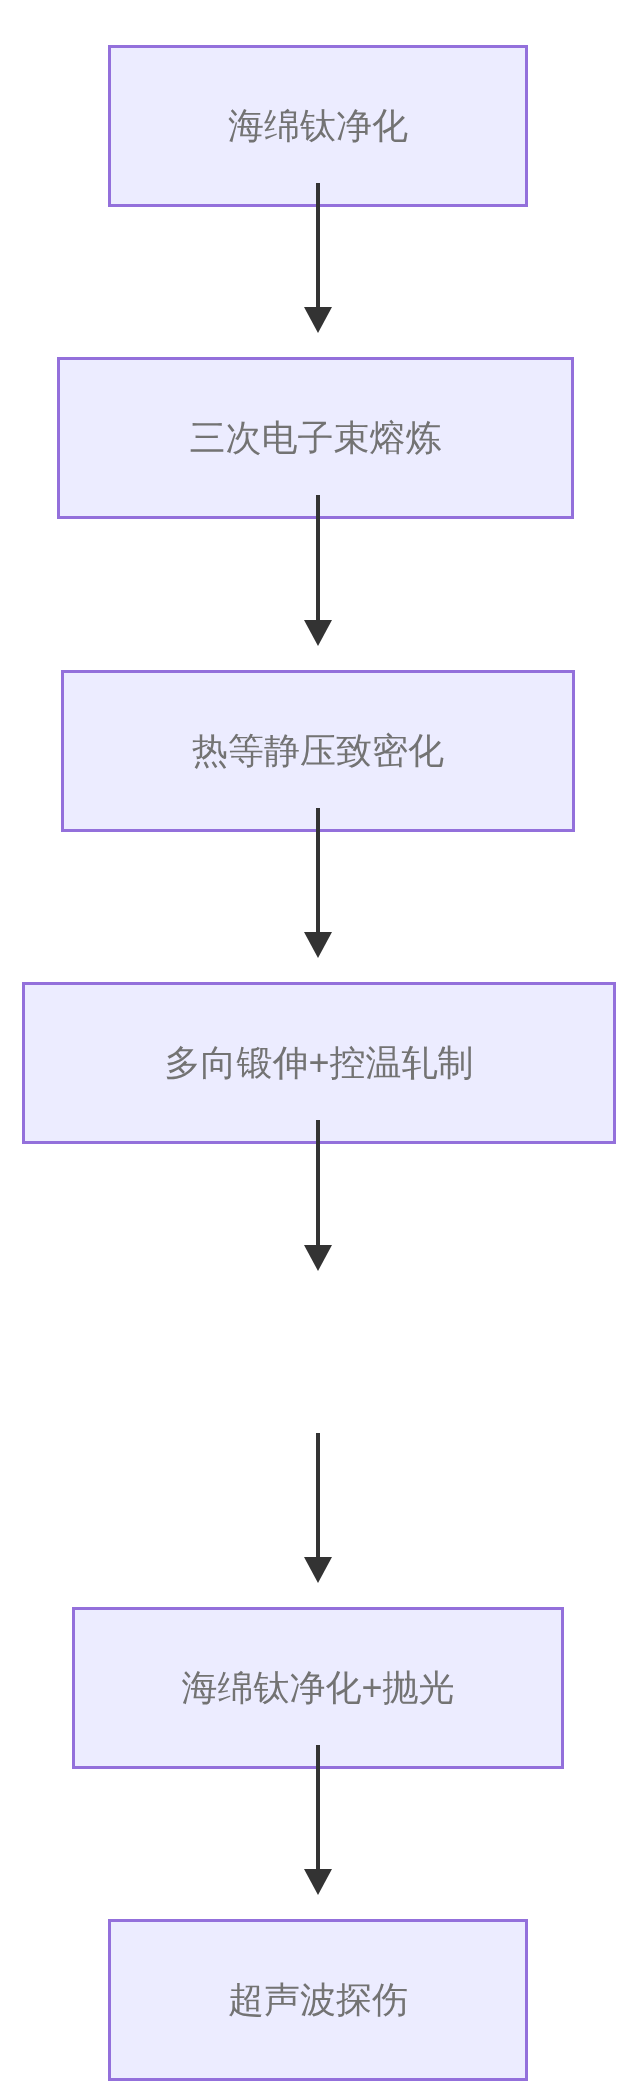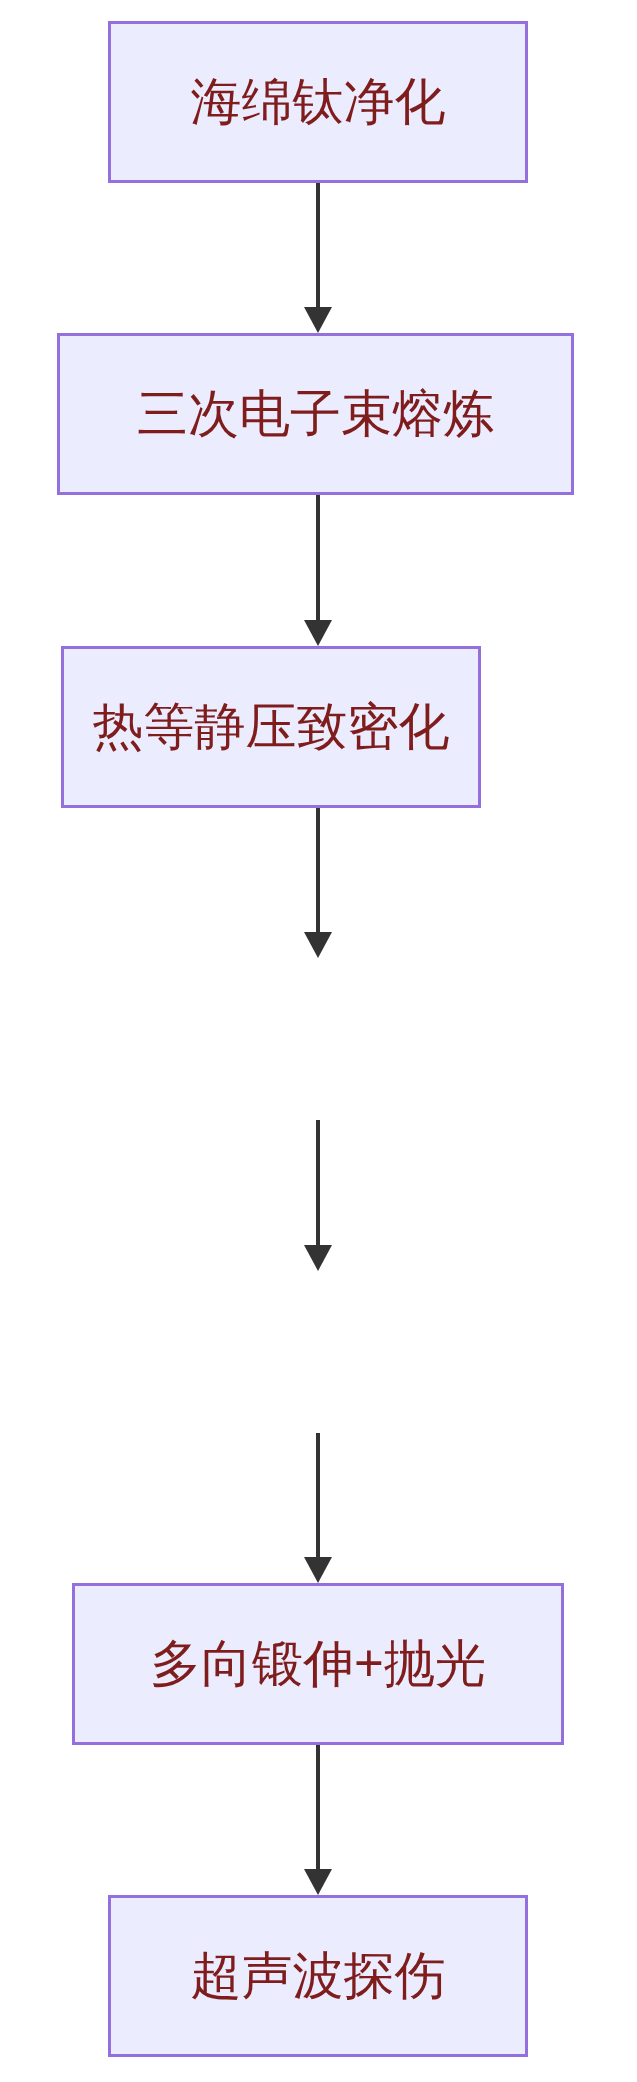--- a/index.html
+++ b/index.html
@@ -19,23 +19,24 @@
   }
   .flow-node {
     position: absolute;
     box-sizing: border-box;
     background: #ECECFF;
     border: 3px solid #9370DB;
     height: 162px;
     display: flex;
     align-items: center;
     justify-content: center;
-    font-size: 51px;
-    color: #7f1d1d;
+    font-size: 36px;
+    color: #737373;
     white-space: nowrap;
+    margin-top: 24px;
   }
   .edge {
     position: absolute;
     left: 0;
     top: 0;
     width: 0;
     height: 0;
   }
   .edge-line {
     position: absolute;
@@ -49,21 +50,21 @@
     left: 304px;
     width: 0;
     height: 0;
     border-left: 14px solid transparent;
     border-right: 14px solid transparent;
     border-top: 26px solid #333333;
   }
   
   .n0 { left: 108px; top: 21px;   width: 420px; }
   .n1 { left: 57px;  top: 333px;  width: 517px; }
-  .n2 { left: 61px;  top: 646px;  width: 420px; }
+  .n2 { left: 61px;  top: 646px;  width: 514px; }
   .n3 { left: 22px;  top: 958px;  width: 594px; }
   .n4 { left: 61px;  top: 1271px; width: 514px; }
   .n5 { left: 72px;  top: 1583px; width: 492px; }
   .n6 { left: 108px; top: 1895px; width: 420px; text-align: right; }
   
   .e0 .edge-line { top: 183px; }  .e0 .edge-head { top: 307px; }
   .e1 .edge-line { top: 495px; }  .e1 .edge-head { top: 620px; }
   .e2 .edge-line { top: 808px; }  .e2 .edge-head { top: 932px; }
   .e3 .edge-line { top: 1120px; } .e3 .edge-head { top: 1245px; }
   .e4 .edge-line { top: 1433px; } .e4 .edge-head { top: 1557px; }
@@ -94,34 +95,37 @@
 
   <div class="flow-node n2">
     <span>热等静压致密化</span>
   </div>
 
   <div class="edge e2">
     <div class="edge-line"></div>
     <div class="edge-head"></div>
   </div>
 
+  <div class="flow-node n3">
+    <span>多向锻伸+控温轧制</span>
+  </div>
 
   <div class="edge e3">
     <div class="edge-line"></div>
     <div class="edge-head"></div>
   </div>
 
 
   <div class="edge e4">
     <div class="edge-line"></div>
     <div class="edge-head"></div>
   </div>
 
   <div class="flow-node n5">
-    <span>多向锻伸+抛光</span>
+    <span>海绵钛净化+抛光</span>
   </div>
 
   <div class="edge e5">
     <div class="edge-line"></div>
     <div class="edge-head"></div>
   </div>
 
   <div class="flow-node n6">
     <span>超声波探伤</span>
   </div>

